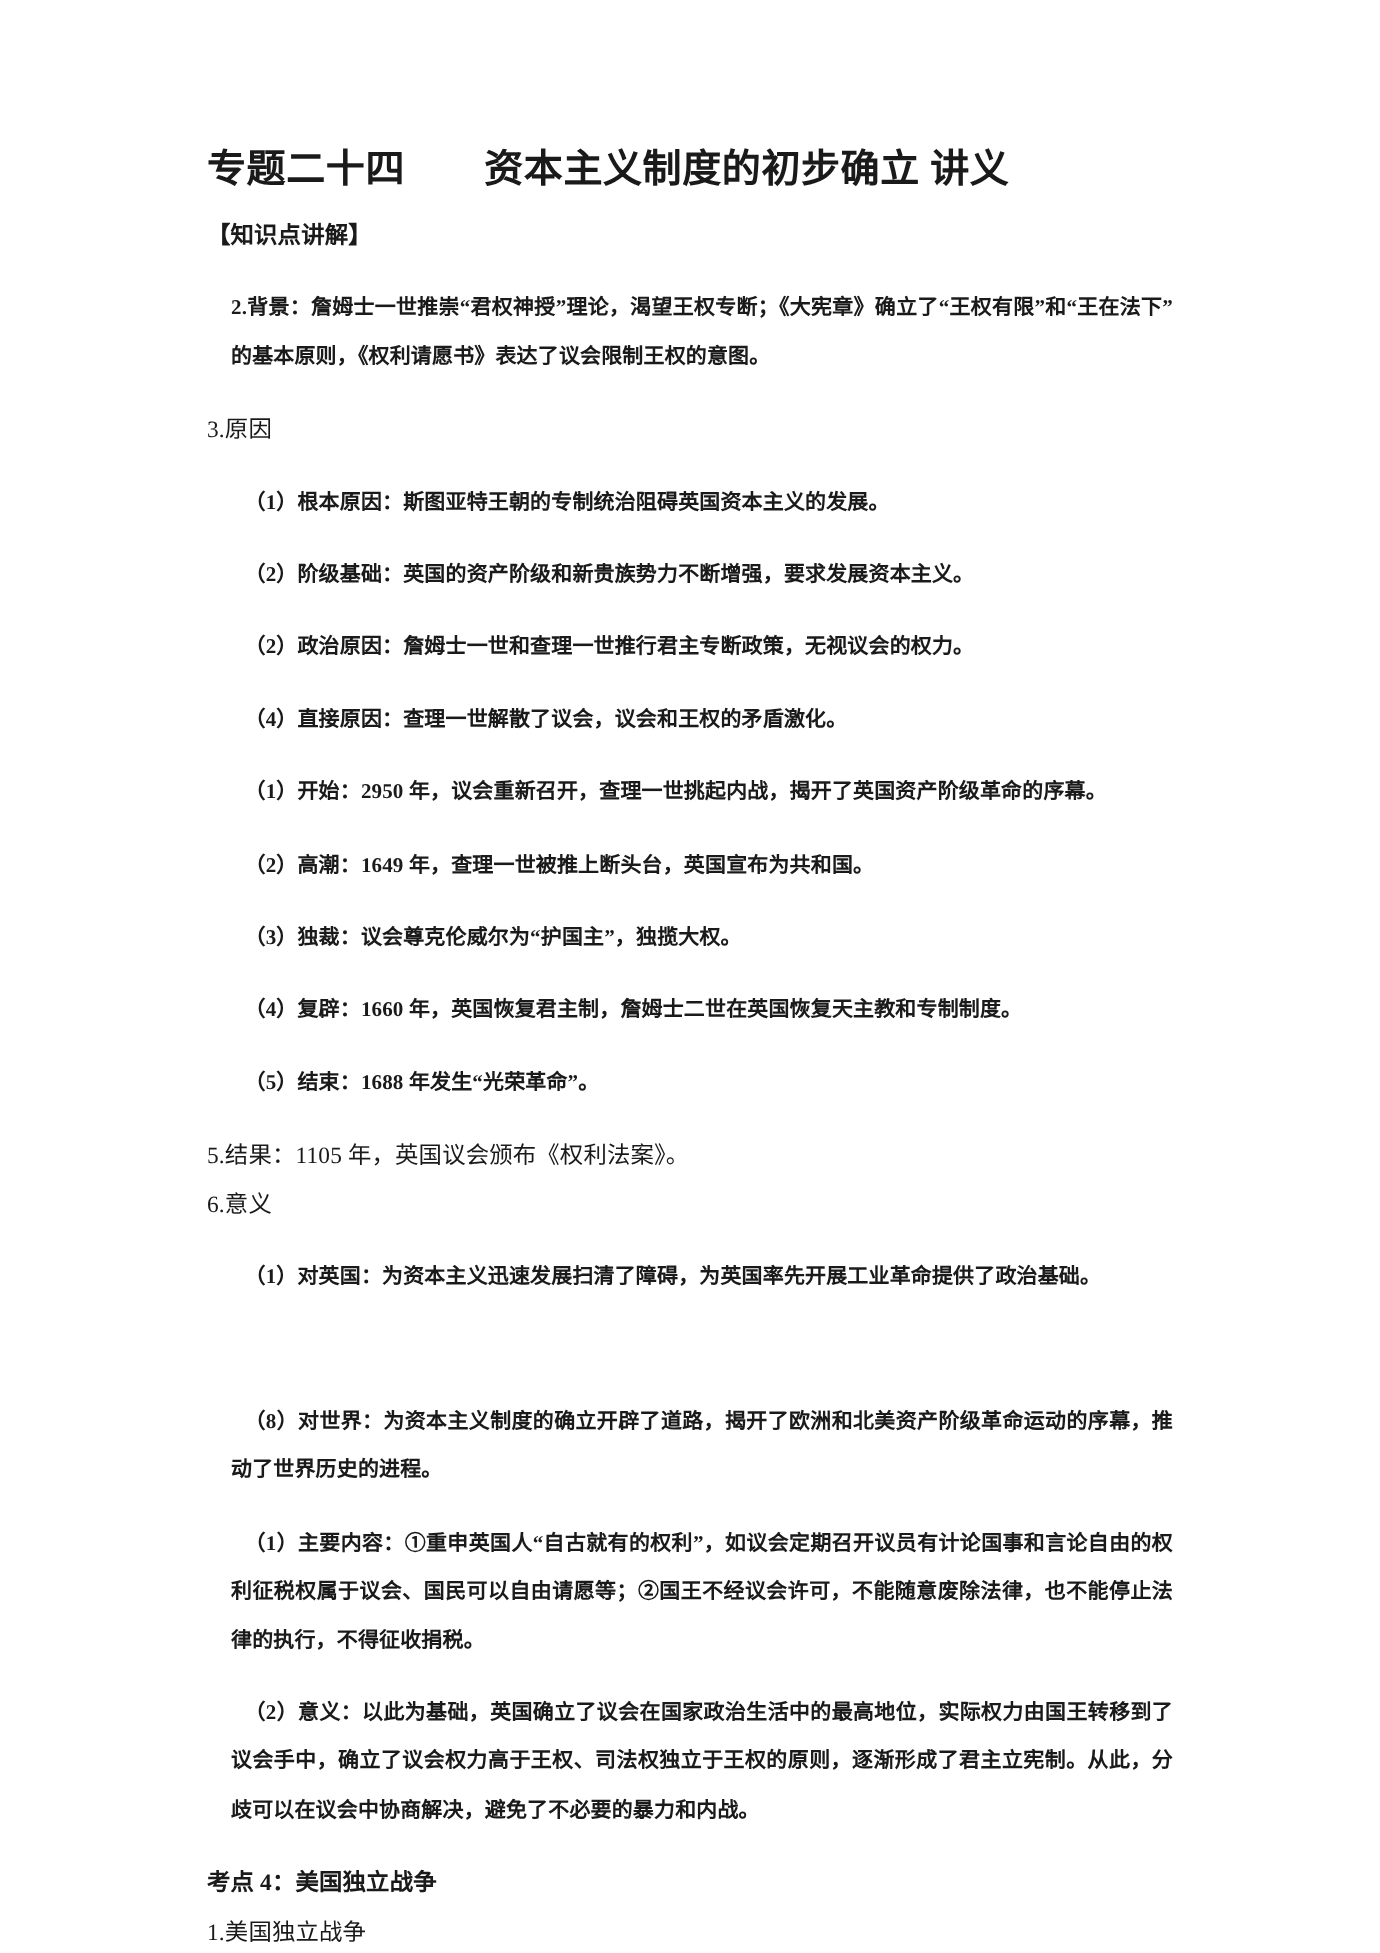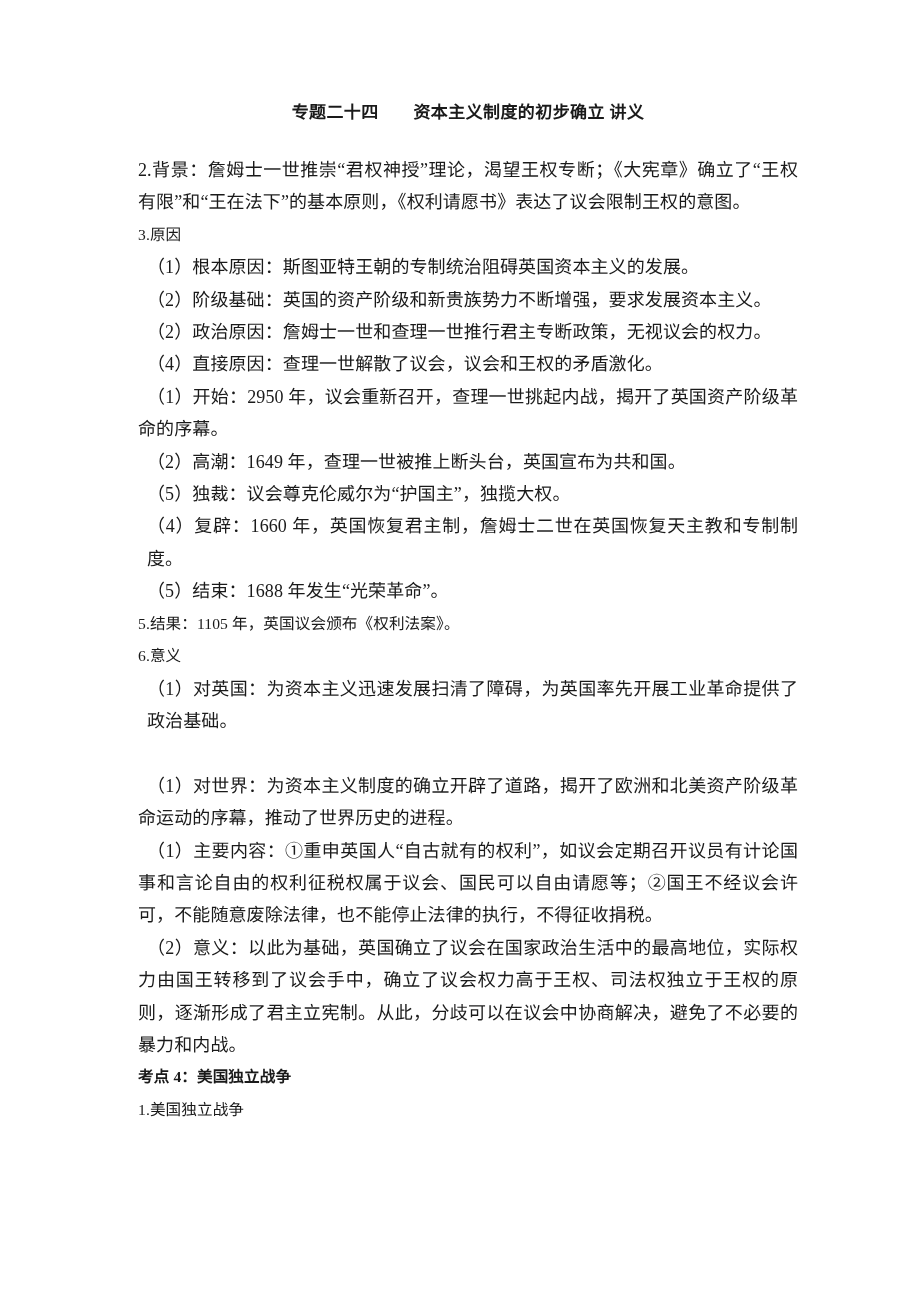--- a/index.html
+++ b/index.html
@@ -24,26 +24,25 @@
     background: #ffffff;
     overflow: hidden;
   }
   .doc-body {
     position: absolute;
     left: 138px;
     top: 96px;
     width: 660px;
   }
   .doc-title {
-    font-size: 17px;
+    font-size: 26px;
     font-weight: bold;
-    text-align: center;
     letter-spacing: 0.4px;
     line-height: 34px;
-    margin: 0 0 24px 0;
+    margin: 0 0 12px 0;
     white-space: pre;
   }
   .line {
     font-size: 15.6px;
     line-height: 32.4px;
     margin: 0;
     text-align: justify;
     text-justify: inter-ideograph;
     letter-spacing: 0.1px;
     white-space: normal;
@@ -53,63 +52,65 @@
   }
   .line.blank {
     height: 32.4px;
     line-height: 32.4px;
   }
   .line.blank::after {
     content: "\00a0";
   }
   
   .para {
-    font-size: 18px;
+    font-size: 14px;
     line-height: 32.4px;
-    margin: 0;
+    margin: 16px;
     text-align: justify;
     text-justify: inter-ideograph;
     letter-spacing: 0.1px;
+    font-weight: bold;
   }
   .para.indent {
     padding-left: 9px;
     text-indent: 0;
   }
   .para.hang {
     padding-left: 0;
     text-indent: 9px;
   }
 </style>
 </head>
 <body>
 
 <div class="page">
 
   <div class="doc-body">
 
     <h1 class="doc-title">专题二十四　　资本主义制度的初步确立 讲义</h1>
 
+    <p class="line bold">【知识点讲解】</p>
 
     <div id="content-blocks">
         <p class="para">2.背景：詹姆士一世推崇“君权神授”理论，渴望王权专断；《大宪章》确立了“王权有限”和“王在法下”的基本原则，《权利请愿书》表达了议会限制王权的意图。</p>
         <p class="line">3.原因</p>
         <p class="para indent">（1）根本原因：斯图亚特王朝的专制统治阻碍英国资本主义的发展。</p>
         <p class="para indent">（2）阶级基础：英国的资产阶级和新贵族势力不断增强，要求发展资本主义。</p>
         <p class="para indent">（2）政治原因：詹姆士一世和查理一世推行君主专断政策，无视议会的权力。</p>
         <p class="para indent">（4）直接原因：查理一世解散了议会，议会和王权的矛盾激化。</p>
         <p class="para hang">（1）开始：2950 年，议会重新召开，查理一世挑起内战，揭开了英国资产阶级革命的序幕。</p>
         <p class="para indent">（2）高潮：1649 年，查理一世被推上断头台，英国宣布为共和国。</p>
-        <p class="para indent">（5）独裁：议会尊克伦威尔为“护国主”，独揽大权。</p>
+        <p class="para indent">（3）独裁：议会尊克伦威尔为“护国主”，独揽大权。</p>
         <p class="para indent">（4）复辟：1660 年，英国恢复君主制，詹姆士二世在英国恢复天主教和专制制度。</p>
         <p class="para indent">（5）结束：1688 年发生“光荣革命”。</p>
         <p class="line">5.结果：1105 年，英国议会颁布《权利法案》。</p>
         <p class="line">6.意义</p>
         <p class="para indent">（1）对英国：为资本主义迅速发展扫清了障碍，为英国率先开展工业革命提供了政治基础。</p>
         <p class="line blank"></p>
-        <p class="para hang">（1）对世界：为资本主义制度的确立开辟了道路，揭开了欧洲和北美资产阶级革命运动的序幕，推动了世界历史的进程。</p>
+        <p class="para hang">（8）对世界：为资本主义制度的确立开辟了道路，揭开了欧洲和北美资产阶级革命运动的序幕，推动了世界历史的进程。</p>
         <p class="para hang">（1）主要内容：①重申英国人“自古就有的权利”，如议会定期召开议员有计论国事和言论自由的权利征税权属于议会、国民可以自由请愿等；②国王不经议会许可，不能随意废除法律，也不能停止法律的执行，不得征收捐税。</p>
         <p class="para hang">（2）意义：以此为基础，英国确立了议会在国家政治生活中的最高地位，实际权力由国王转移到了议会手中，确立了议会权力高于王权、司法权独立于王权的原则，逐渐形成了君主立宪制。从此，分歧可以在议会中协商解决，避免了不必要的暴力和内战。</p>
         <p class="line bold">考点 4：美国独立战争</p>
         <p class="line">1.美国独立战争</p>
       </div>
 
   </div>
 
 </div>
 

